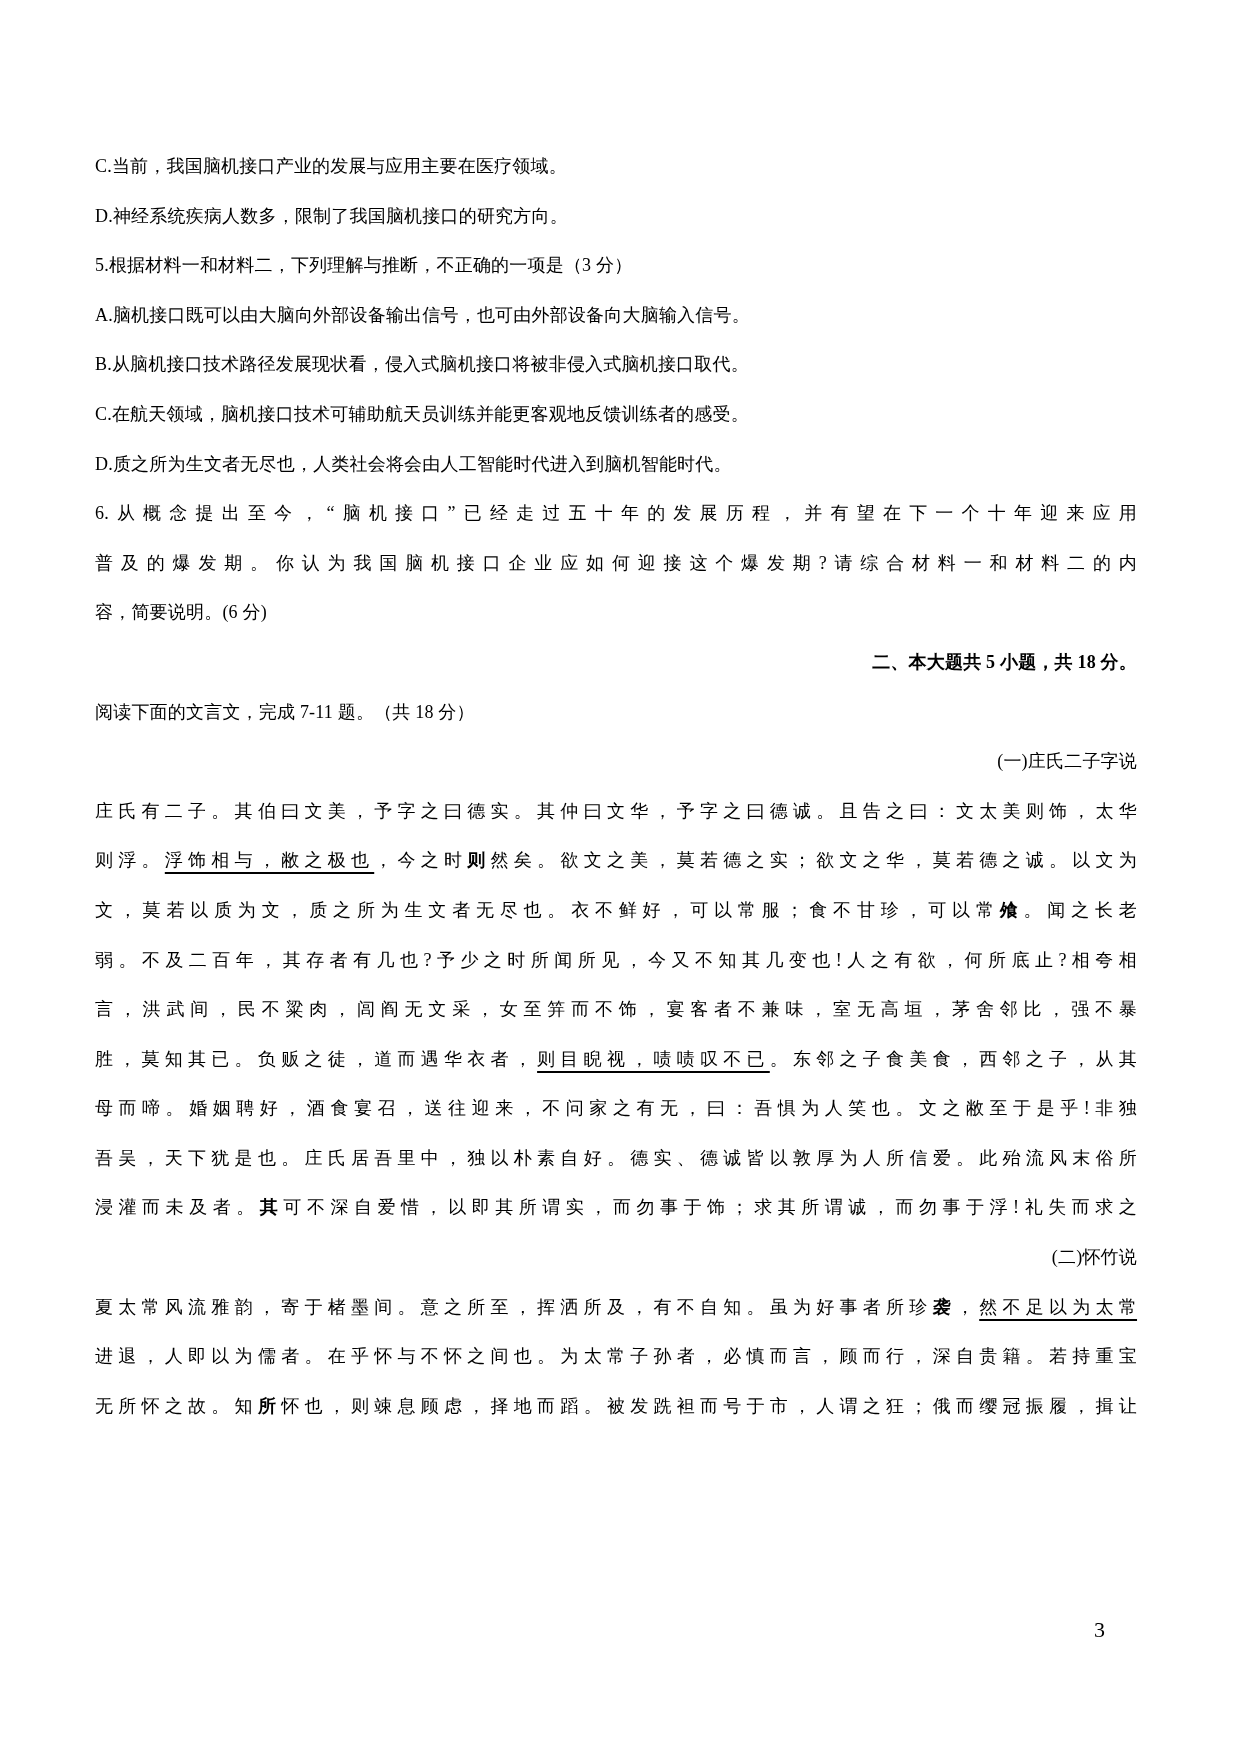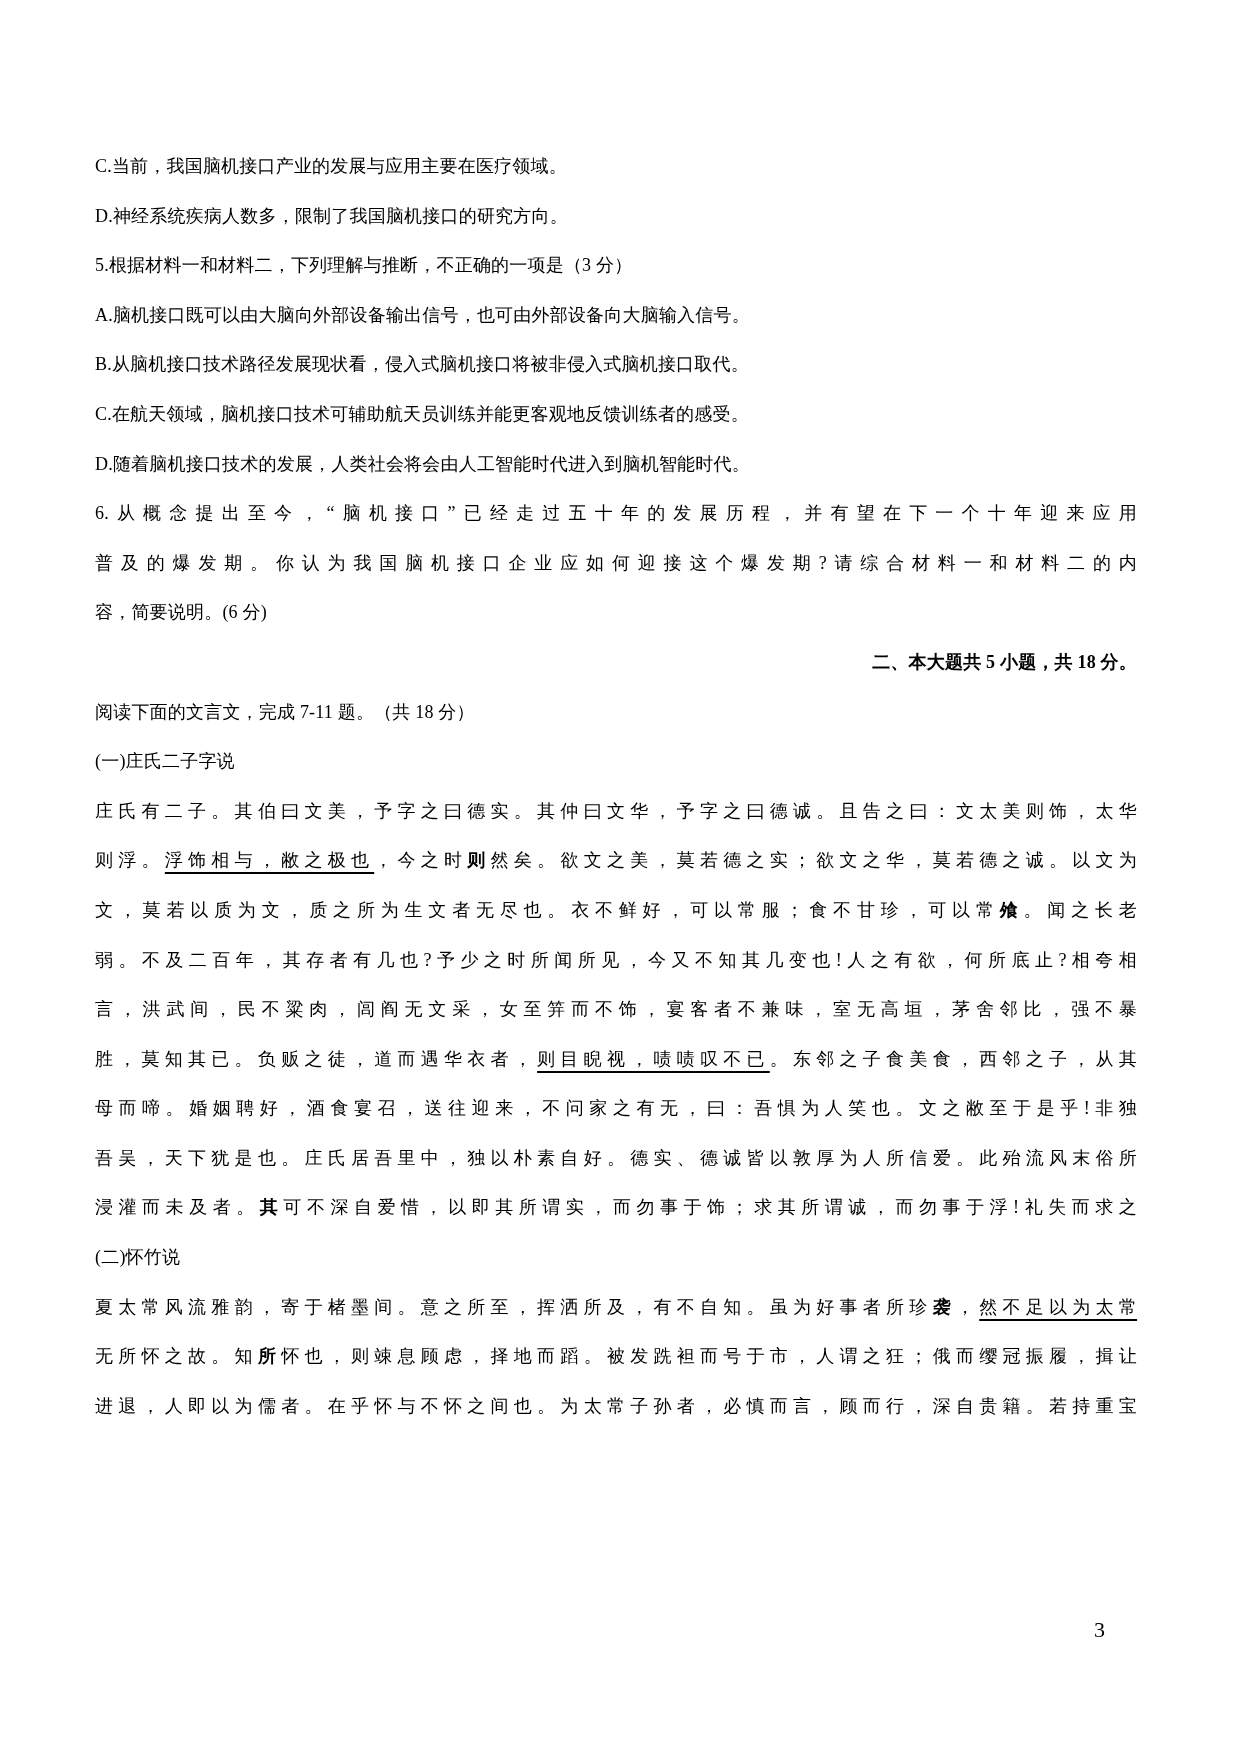--- a/index.html
+++ b/index.html
@@ -21,21 +21,21 @@
     left: 95px; top: 142px;
     width: 1042px;
   }
   .line {
     height: 49.6px;
     line-height: 49.6px;
     font-size: 18px;
     letter-spacing: 0.2px;
   }
   .line.left   { text-align: left; }
-  .line.center { text-align: left; }
+  .line.center { text-align: right; }
   .line.justify {
     text-align: justify;
     text-align-last: justify;
     text-justify: inter-character;
   }
   .line .b, .line.bold { font-weight: 700; text-align: right; }
   .line .u {
     text-decoration: underline;
     text-underline-offset: 6px;
     text-decoration-thickness: 1.5px;
@@ -51,35 +51,35 @@
 <body>
 
 <div class="page">
   <div class="content">
       <div class="line left"><span>C.当前，我国脑机接口产业的发展与应用主要在医疗领域。</span></div>
       <div class="line left"><span>D.神经系统疾病人数多，限制了我国脑机接口的研究方向。</span></div>
       <div class="line left"><span>5.根据材料一和材料二，下列理解与推断，不正确的一项是（3 分）</span></div>
       <div class="line left"><span>A.脑机接口既可以由大脑向外部设备输出信号，也可由外部设备向大脑输入信号。</span></div>
       <div class="line left"><span>B.从脑机接口技术路径发展现状看，侵入式脑机接口将被非侵入式脑机接口取代。</span></div>
       <div class="line left"><span>C.在航天领域，脑机接口技术可辅助航天员训练并能更客观地反馈训练者的感受。</span></div>
-      <div class="line left"><span>D.随着脑机接口技术的发展，人类社会将会由人工智能时代进入到脑机智能时代。</span></div>
+      <div class="line left"><span>D.质之所为生文者无尽也，人类社会将会由人工智能时代进入到脑机智能时代。</span></div>
       <div class="line justify"><span>6.从概念提出至今，“脑机接口”已经走过五十年的发展历程，并有望在下一个十年迎来应用</span></div>
       <div class="line justify"><span>普及的爆发期。你认为我国脑机接口企业应如何迎接这个爆发期?请综合材料一和材料二的内</span></div>
       <div class="line left"><span>容，简要说明。(6 分)</span></div>
       <div class="line left bold"><span>二、本大题共 5 小题，共 18 分。</span></div>
       <div class="line left"><span>阅读下面的文言文，完成 7-11 题。（共 18 分）</span></div>
       <div class="line center"><span>(一)庄氏二子字说</span></div>
       <div class="line justify"><span>庄氏有二子。其伯曰文美，予字之曰德实。其仲曰文华，予字之曰德诚。且告之曰：文太美则饰，太华</span></div>
       <div class="line justify"><span>则浮。</span><span class="u">浮饰相与，敝之极也</span><span>，今之时</span><span class="b">则</span><span>然矣。欲文之美，莫若德之实；欲文之华，莫若德之诚。以文为</span></div>
       <div class="line justify"><span>文，莫若以质为文，质之所为生文者无尽也。衣不鲜好，可以常服；食不甘珍，可以常</span><span class="b">飧</span><span>。闻之长老</span></div>
       <div class="line justify"><span>弱。不及二百年，其存者有几也?予少之时所闻所见，今又不知其几变也!人之有欲，何所底止?相夸相</span></div>
       <div class="line justify"><span>言，洪武间，民不粱肉，闾阎无文采，女至笄而不饰，宴客者不兼味，室无高垣，茅舍邻比，强不暴</span></div>
       <div class="line justify"><span>胜，莫知其已。负贩之徒，道而遇华衣者，</span><span class="u">则目睨视，啧啧叹不已</span><span>。东邻之子食美食，西邻之子，从其</span></div>
       <div class="line justify"><span>母而啼。婚姻聘好，酒食宴召，送往迎来，不问家之有无，曰：吾惧为人笑也。文之敝至于是乎!非独</span></div>
       <div class="line justify"><span>吾吴，天下犹是也。庄氏居吾里中，独以朴素自好。德实、德诚皆以敦厚为人所信爱。此殆流风末俗所</span></div>
       <div class="line justify"><span>浸灌而未及者。</span><span class="b">其</span><span>可不深自爱惜，以即其所谓实，而勿事于饰；求其所谓诚，而勿事于浮!礼失而求之</span></div>
       <div class="line center"><span>(二)怀竹说</span></div>
       <div class="line justify"><span>夏太常风流雅韵，寄于楮墨间。意之所至，挥洒所及，有不自知。虽为好事者所珍</span><span class="b">袭</span><span>，</span><span class="u">然不足以为太常</span></div>
+      <div class="line justify"><span>进退，人即以为儒者。在乎怀与不怀之间也。为太常子孙者，必慎而言，顾而行，深自贵籍。若持重宝</span></div>
       <div class="line justify"><span>无所怀之故。知</span><span class="b">所</span><span>怀也，则竦息顾虑，择地而蹈。被发跣袒而号于市，人谓之狂；俄而缨冠振履，揖让</span></div>
-      <div class="line justify"><span>进退，人即以为儒者。在乎怀与不怀之间也。为太常子孙者，必慎而言，顾而行，深自贵籍。若持重宝</span></div>
     </div>
   <div class="page-number">3</div>
 </div>
 
 </body></html>

